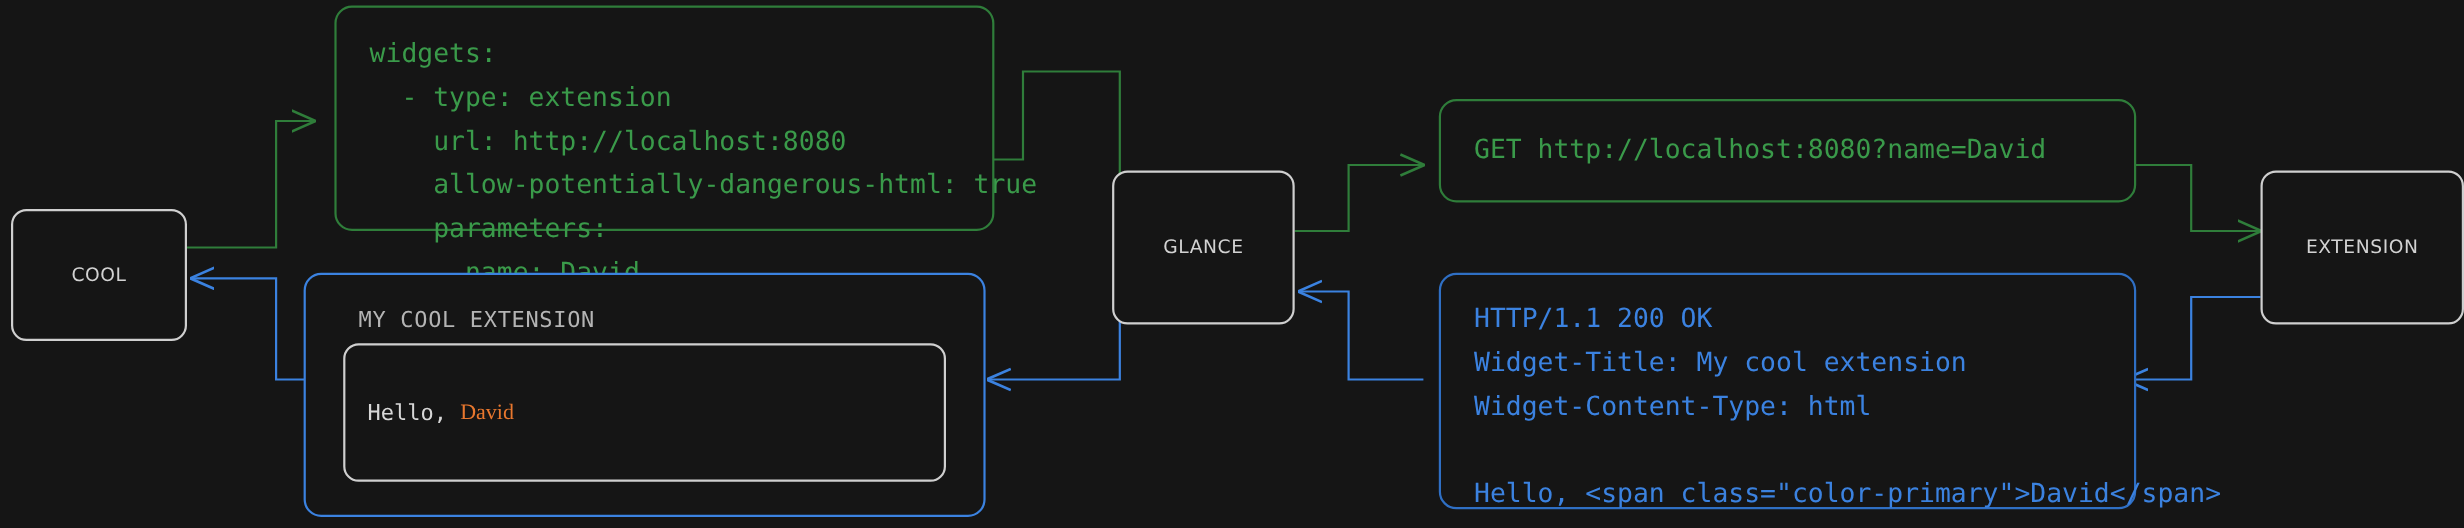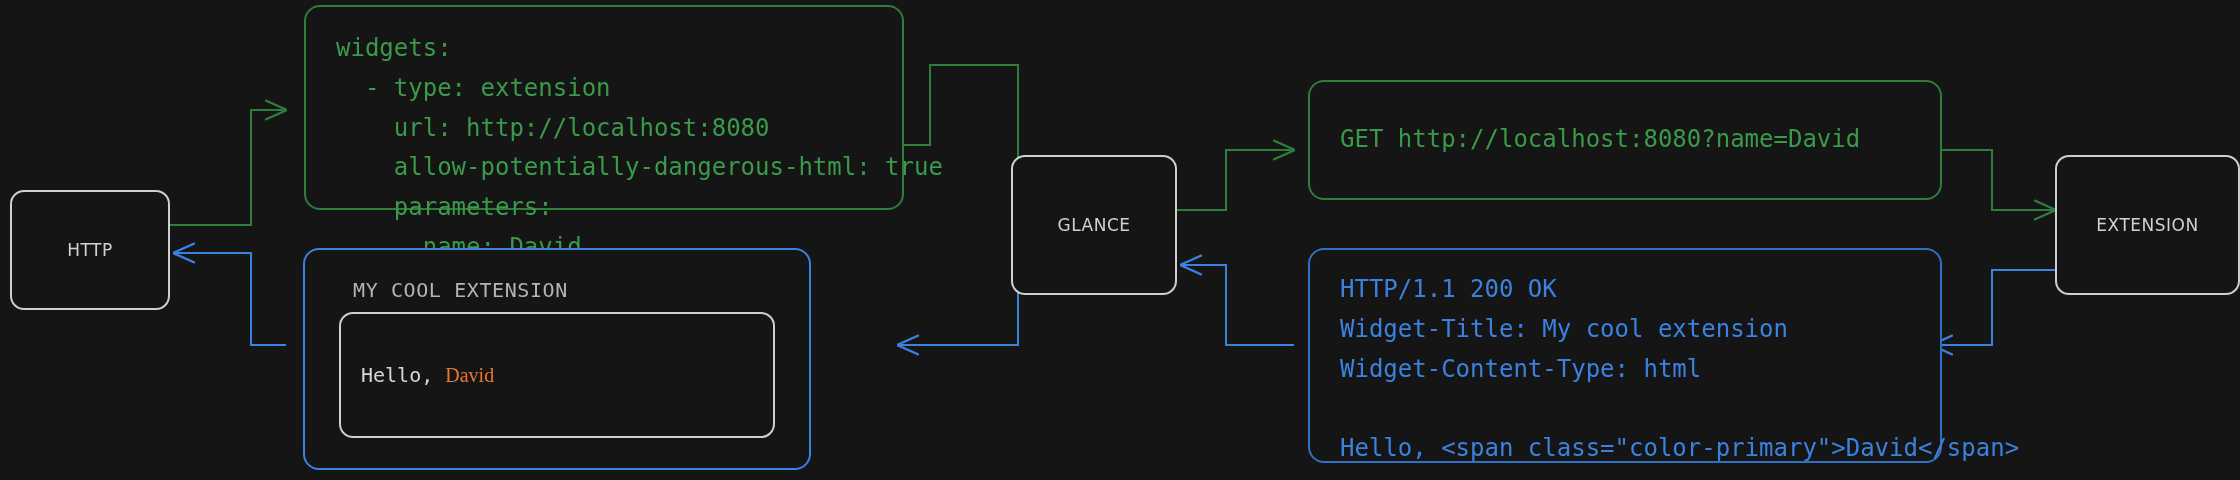--- a/index.html
+++ b/index.html
@@ -119,46 +119,46 @@
     <path d="M 2055 270 L 1992 270 L 1992 345 L 1932 345" fill="none" stroke="#3b82e0" stroke-width="2" marker-end="url(#arrow-blue)"></path>
 
     <path d="M 1294 345 L 1226 345 L 1226 265 L 1181 265" fill="none" stroke="#3b82e0" stroke-width="2" marker-end="url(#arrow-blue)"></path>
 
     <path d="M 1085 265 L 1018 265 L 1018 345 L 898 345" fill="none" stroke="#3b82e0" stroke-width="2" marker-end="url(#arrow-blue)"></path>
 
     <path d="M 286 345 L 251 345 L 251 253 L 174 253" fill="none" stroke="#3b82e0" stroke-width="2" marker-end="url(#arrow-blue)"></path>
   </svg>
 
   <div class="node" style="left:10px; top:190px; width:160px; height:120px;">
-    <span>HTTP</span>
+    <span>COOL</span>
   </div>
 
   <div class="node" style="left:2055px; top:155px; width:185px; height:140px;">
     <span>EXTENSION</span>
   </div>
 
   <div class="node" style="left:1011px; top:155px; width:166px; height:140px;">
     <span>GLANCE</span>
   </div>
 
   <div class="msgbox" style="left:290px; top:5px; width:600px; height:205px;">widgets:
   - type: extension
     url: http://localhost:8080
     allow-potentially-dangerous-html: true
     parameters:
       name: David</div>
 
-  <div class="msgbox" style="left:1294px; top:80px; width:634px; height:120px; display:flex; align-items:center;">GET http://localhost:8080?name=David</div>
+  <div class="msgbox" style="left:1294px; top:90px; width:634px; height:94px; display:flex; align-items:center;">GET http://localhost:8080?name=David</div>
 
   <div class="msgbox blue" style="left:1294px; top:248px; width:634px; height:215px; padding-top:20px;">HTTP/1.1 200 OK
 Widget-Title: My cool extension
 Widget-Content-Type: html
 
 Hello, &lt;span class="color-primary"&gt;David&lt;/span&gt;</div>
 
-  <div class="widgetcard" style="left:303px; top:248px; width:508px; height:222px;">
+  <div class="widgetcard" style="left:276px; top:248px; width:620px; height:222px;">
     <div class="widget-title">MY COOL EXTENSION</div>
     <div class="widget-body">
       <span>Hello, </span><span class="accent">David</span>
     </div>
   </div>
 
 </div>
 
 </body></html>

